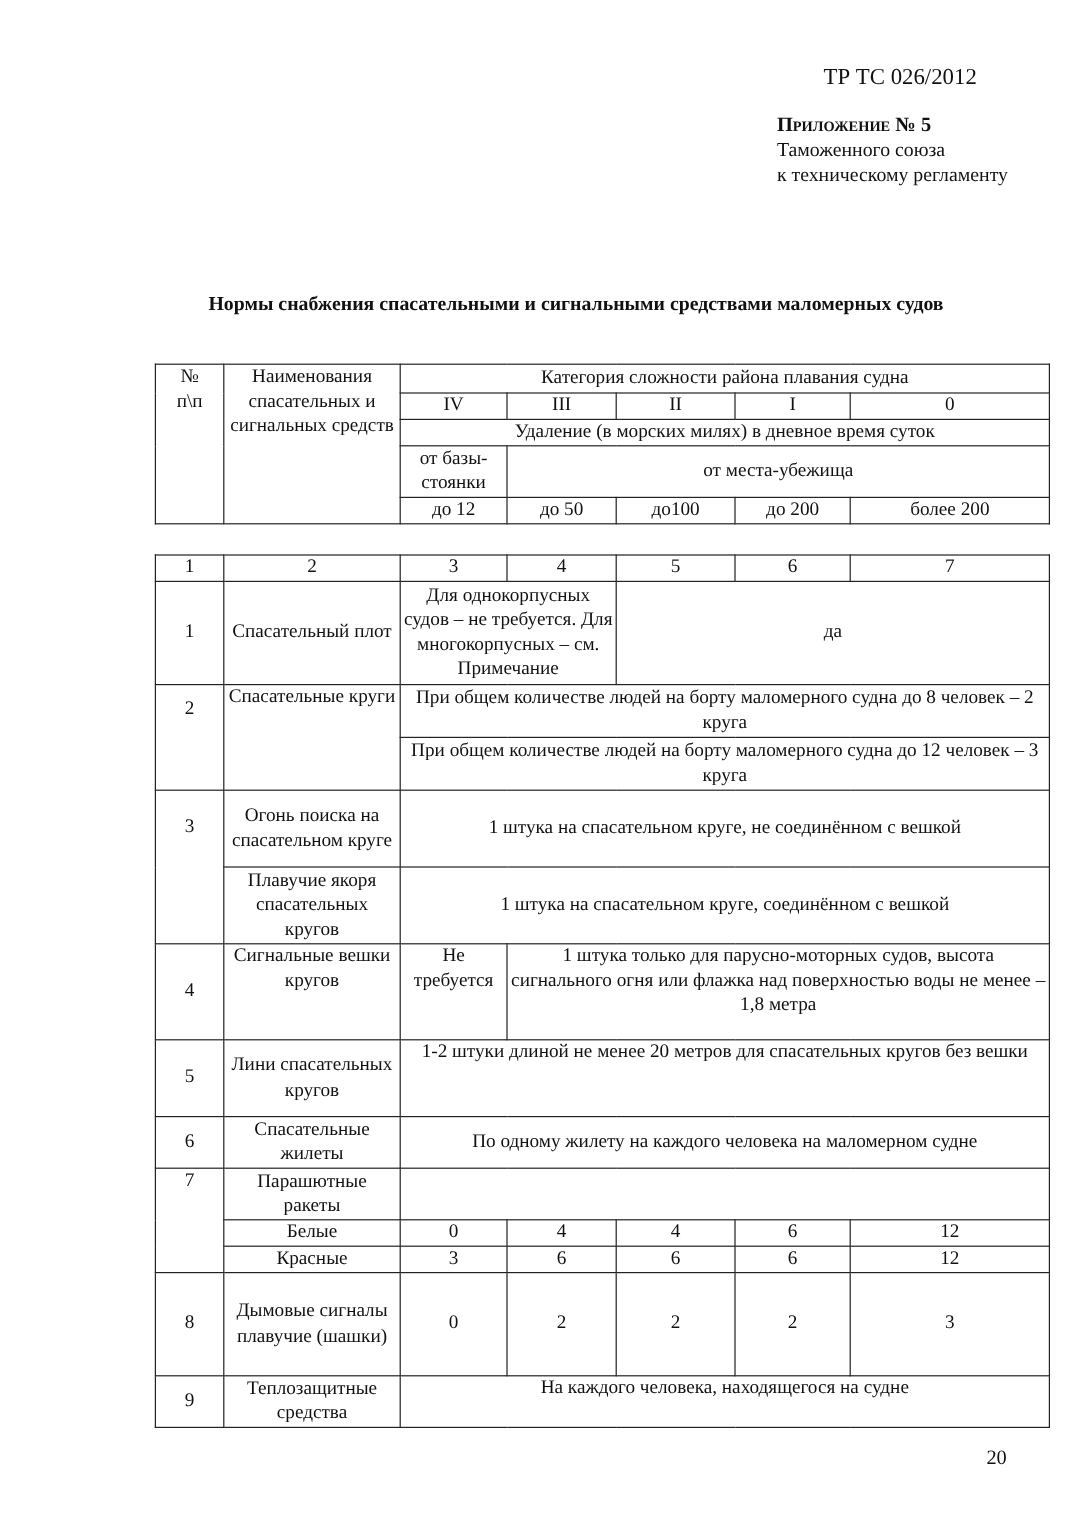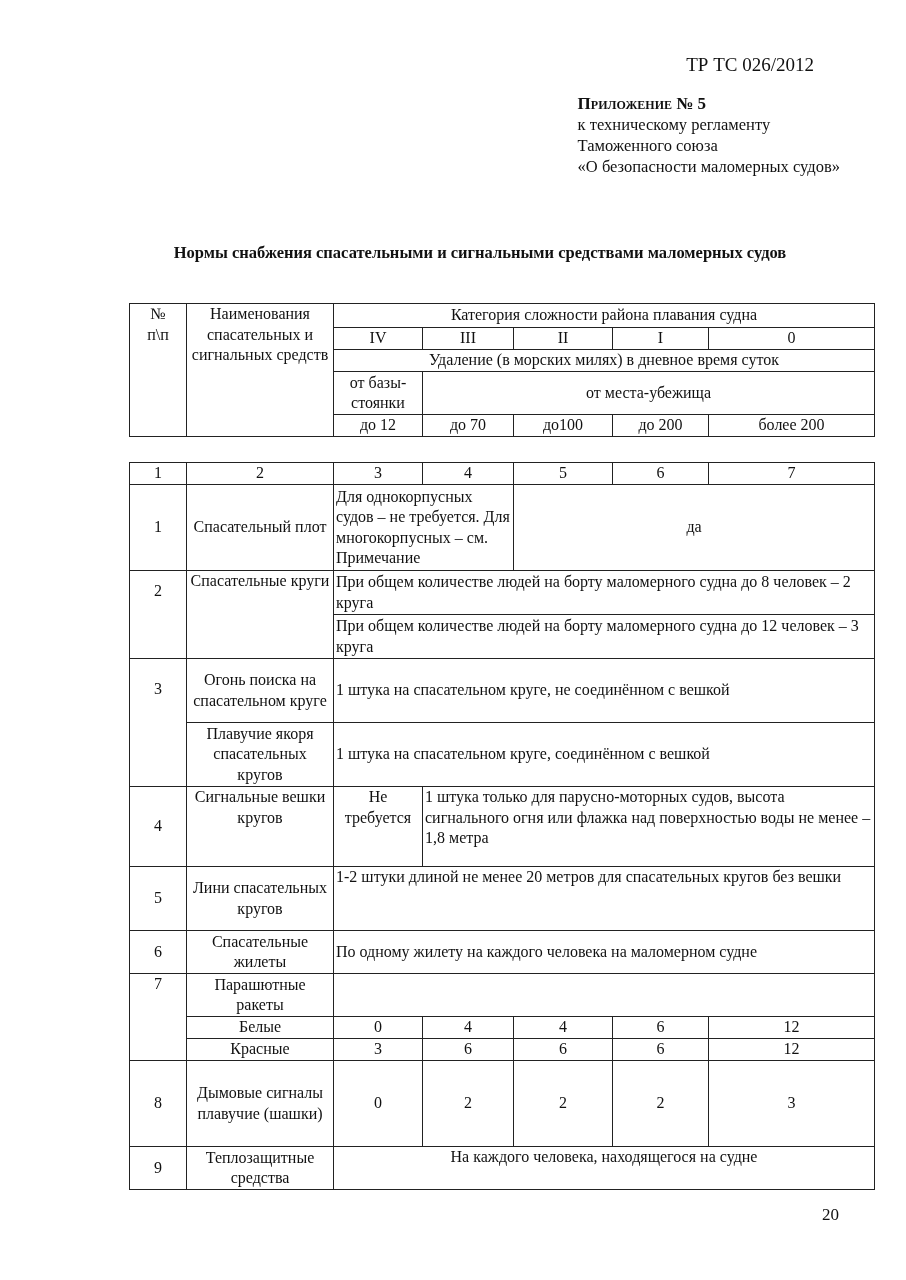--- a/index.html
+++ b/index.html
@@ -7,35 +7,34 @@
          font-family: "Liberation Serif", "DejaVu Serif", serif; color: #111; }
   .doc-code { position: absolute; top: 54px; right: 92px; font-size: 19px; }
   .appendix { position: absolute; top: 93px; right: 66px; text-align: left; font-size: 16.5px; line-height: 21px; }
   .appendix .app-title { font-weight: bold; font-variant: small-caps; font-size: 17px; }
   .title { position: absolute; top: 242px; left: 120px; width: 720px; text-align: center;
            font-weight: bold; font-size: 16.5px; line-height: 21px; }
   table { position: absolute; left: 129px; width: 745px; border-collapse: collapse; table-layout: fixed;
           font-size: 16px; line-height: 20.5px; }
   td { border: 1.3px solid #222; padding: 0 2px; text-align: center; vertical-align: middle; }
   td.top { vertical-align: top; }
-  td.left { text-align: left; }
+  td.left { text-align: center; }
   #hdr { top: 303px; }
   #body { top: 462px; }
   .page-num { position: absolute; top: 1205px; left: 822px; font-size: 17px; }
 </style>
 </head>
 <body>
 
 <div class="doc-code">ТР ТС 026/2012</div>
 
 <div class="appendix">
   <div class="app-title">Приложение № 5</div>
+  <div>Таможенного союза</div>
   <div>к техническому регламенту</div>
-  <div>Таможенного союза</div>
-  <div>«О безопасности маломерных судов»</div>
 </div>
 
 <div class="title">
   <div>Нормы снабжения спасательными и сигнальными средствами маломерных судов</div>
 </div>
 
 <table id="hdr">
   <colgroup>
     <col style="width:57px">
       <col style="width:147px">
@@ -63,21 +62,21 @@
   </tr>
   <tr style="height:22px">
     <td colspan="5">Удаление (в морских милях) в дневное время суток</td>
   </tr>
   <tr style="height:43px">
     <td>от базы-стоянки</td>
     <td colspan="4">от места-убежища</td>
   </tr>
   <tr style="height:22px">
     <td>до 12</td>
-    <td>до 70</td>
+    <td>до 50</td>
     <td>до100</td>
     <td>до 200</td>
     <td>более 200</td>
   </tr>
 </tbody>
   </table>
 
 <table id="body">
   <colgroup>
     <col style="width:57px">

